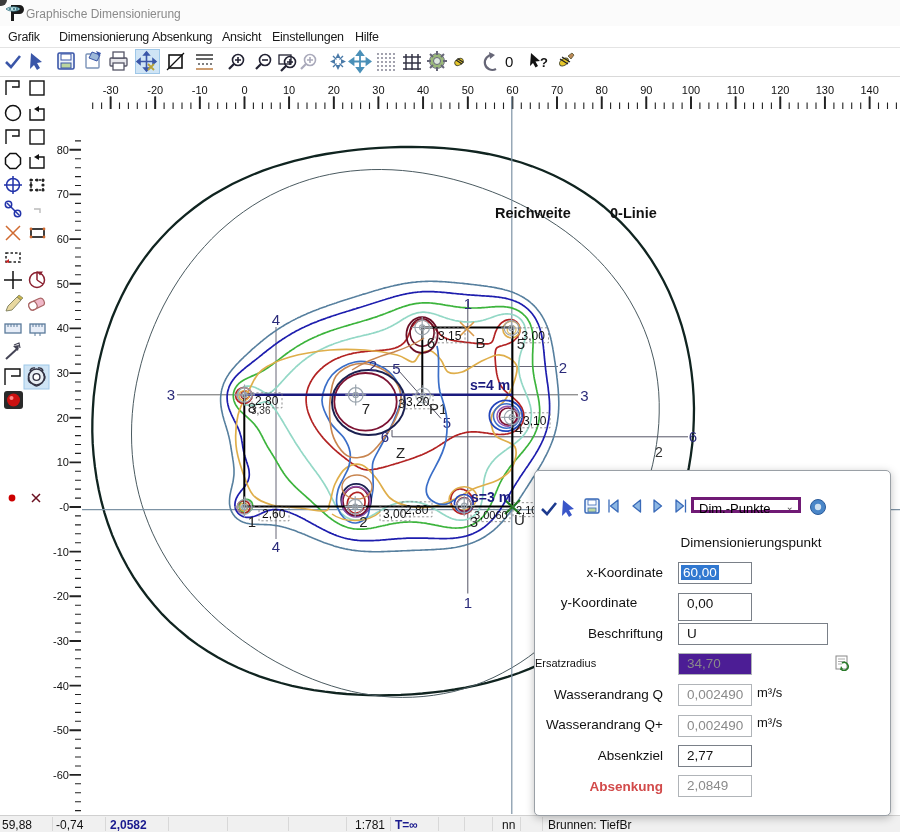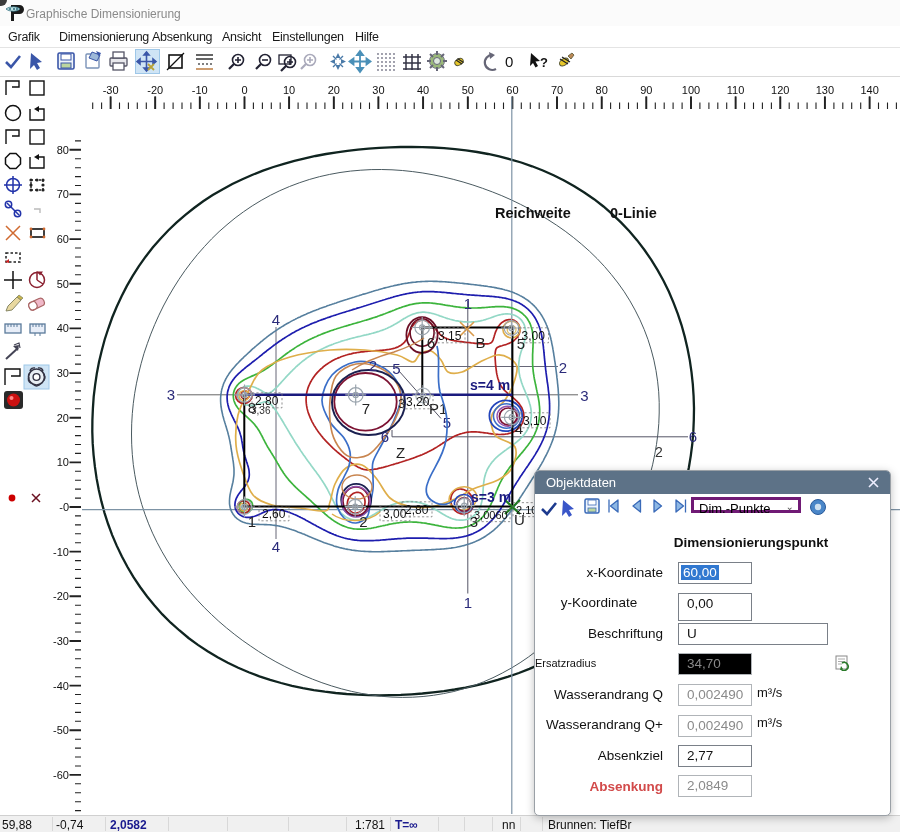--- a/index.html
+++ b/index.html
@@ -420,56 +420,50 @@
 <div class="abs" style="left:227px;top:817px;width:1px;height:14px;background:#d8d8d8"></div>
 <div class="abs" style="left:288px;top:817px;width:1px;height:14px;background:#d8d8d8"></div>
 <div class="abs" style="left:346px;top:817px;width:1px;height:14px;background:#d8d8d8"></div>
 <div class="abs" style="left:390px;top:817px;width:1px;height:14px;background:#d8d8d8"></div>
 <div class="abs" style="left:438px;top:817px;width:1px;height:14px;background:#d8d8d8"></div>
 <div class="abs" style="left:464px;top:817px;width:1px;height:14px;background:#d8d8d8"></div>
 <div class="abs" style="left:492px;top:817px;width:1px;height:14px;background:#d8d8d8"></div>
 <div class="abs" style="left:520px;top:817px;width:1px;height:14px;background:#d8d8d8"></div>
 <div class="abs" style="left:542px;top:817px;width:1px;height:14px;background:#d8d8d8"></div>
 <div class="abs" style="left:534px;top:470px;width:357px;height:346px;background:#fff;border:1px solid #9aa0a6;border-radius:5px;box-shadow:0 2px 8px rgba(0,0,0,0.25);overflow:hidden">
- <div class="abs" style="left:0;top:0;width:100%;height:23px;background:#5d7287;color:#fff;font-size:13px">
-   <span class="abs" style="left:11px;top:4px">Objektdaten</span>
-   <svg class="abs" style="right:10px;top:5px" width="13" height="13">
-        <path d="M2 2l9 9M11 2l-9 9" stroke="#eef" stroke-width="1.6"></path>
-      </svg>
- </div>
  <svg class="abs" style="left:0;top:23px" width="357" height="36">
    <path d="M7 15l5 5 9-11" stroke="#1d3a8e" stroke-width="2.6" fill="none"></path>
    <path d="M28 6l11 9-5 1 3 5-3 2-3-5-4 4z" fill="#3a56c8"></path>
    <rect x="50" y="5" width="14" height="14" rx="1.5" fill="#eef4fb" stroke="#3a6ab8" stroke-width="1.5"></rect>
       <rect x="53" y="6" width="8" height="5" fill="#fff" stroke="#3a6ab8" stroke-width="0.8"></rect>
       <rect x="53" y="14" width="8" height="4" fill="#bcd6a0" stroke="#3a6ab8" stroke-width="0.8"></rect>
    <g fill="#8db7e4" stroke="#3a6ab8" stroke-width="1.3" stroke-linejoin="round">
      <path d="M74 5.5v13"></path>
         <path d="M83 6l-7.5 6 7.5 6z"></path>
      <path d="M105.5 6l-7.5 6 7.5 6z"></path>
      <path d="M119 6l7.5 6-7.5 6z"></path>
      <path d="M141 6l7.5 6-7.5 6z"></path>
         <path d="M150.5 5.5v13"></path>
    </g>
  </svg>
  <div class="abs" style="left:156px;top:26px;width:110px;height:16px;border:3px solid #701a75;font-size:13px;padding:1px 5px;background:#fff">Dim.-Punkte <span style="position:absolute;right:4px;top:1px;color:#555;font-size:10px">⌄</span></div>
  <svg class="abs" style="left:274px;top:27px" width="18" height="18">
       <circle cx="9" cy="9" r="7.5" fill="#4a86c8" stroke="#2a5a9a"></circle>
       <circle cx="9" cy="9" r="3.2" fill="#cfe0f0"></circle>
     </svg>
- <div class="abs" style="left:96px;top:64px;width:240px;text-align:center;font-size:13.5px;font-weight:bold;color:#111">Dimensionierungspunkt</div>
+ <div class="abs" style="left:96px;top:64px;width:240px;text-align:center;font-size:13.5px;font-weight:normal;color:#111">Dimensionierungspunkt</div>
 
  <div class="abs" style="left:0;top:94px;width:128px;text-align:right;color:#111;font-size:13.5px">x-Koordinate</div>
     <div class="abs" style="left:143px;top:91px;width:74px;height:22px;border:1px solid #7a8088;font-size:13.5px;color:#111;padding:2px 0 0 8px;background:#fff"><span style="background:#3178d0;color:#fff;padding:0 2px;margin-left:-6px">60,00</span></div>
     <div class="abs" style="left:0;top:124px;width:128px;text-align:center;color:#111;font-size:13.5px">y-Koordinate</div>
     <div class="abs" style="left:143px;top:122px;width:74px;height:28px;border:1px solid #7a8088;font-size:13.5px;color:#111;padding:2px 0 0 8px;background:#fff">0,00</div>
     <div class="abs" style="left:0;top:155px;width:128px;text-align:right;color:#111;font-size:13.5px">Beschriftung</div>
     <div class="abs" style="left:143px;top:152px;width:150px;height:22px;border:1px solid #7a8088;font-size:13.5px;color:#111;padding:2px 0 0 8px;background:#fff">U</div>
     <div class="abs" style="left:0;top:186px;width:128px;text-align:left;color:#111;font-size:11px">Ersatzradius</div>
-    <div class="abs" style="left:143px;top:182px;width:74px;height:22px;border:1px solid #b0b4b8;font-size:13.5px;color:#8a8a8a;padding:2px 0 0 8px;background:#000000">34,70</div>
+    <div class="abs" style="left:143px;top:182px;width:74px;height:22px;border:1px solid #b0b4b8;font-size:13.5px;color:#8a8a8a;padding:2px 0 0 8px;background:#4c1d95">34,70</div>
     <div class="abs" style="left:0;top:216px;width:128px;text-align:right;color:#111;font-size:13.5px">Wasserandrang Q</div>
     <div class="abs" style="left:143px;top:213px;width:74px;height:22px;border:1px solid #b0b4b8;font-size:13.5px;color:#8a8a8a;padding:2px 0 0 8px;background:#fff">0,002490</div>
     <div class="abs" style="left:222px;top:214px;font-size:13px;color:#111">m³/s</div>
     <div class="abs" style="left:0;top:246px;width:128px;text-align:right;color:#111;font-size:13.5px">Wasserandrang Q+</div>
     <div class="abs" style="left:143px;top:244px;width:74px;height:22px;border:1px solid #b0b4b8;font-size:13.5px;color:#8a8a8a;padding:2px 0 0 8px;background:#fff">0,002490</div>
     <div class="abs" style="left:222px;top:244px;font-size:13px;color:#111">m³/s</div>
     <div class="abs" style="left:0;top:277px;width:128px;text-align:right;color:#111;font-size:13.5px">Absenkziel</div>
     <div class="abs" style="left:143px;top:274px;width:74px;height:22px;border:1px solid #7a8088;font-size:13.5px;color:#111;padding:2px 0 0 8px;background:#fff">2,77</div>
     <div class="abs" style="left:0;top:308px;width:128px;text-align:right;color:#d24a4a;font-weight:bold;font-size:13.5px">Absenkung</div>
     <div class="abs" style="left:143px;top:304px;width:74px;height:22px;border:1px solid #b0b4b8;font-size:13.5px;color:#8a8a8a;padding:2px 0 0 8px;background:#fff">2,0849</div>

